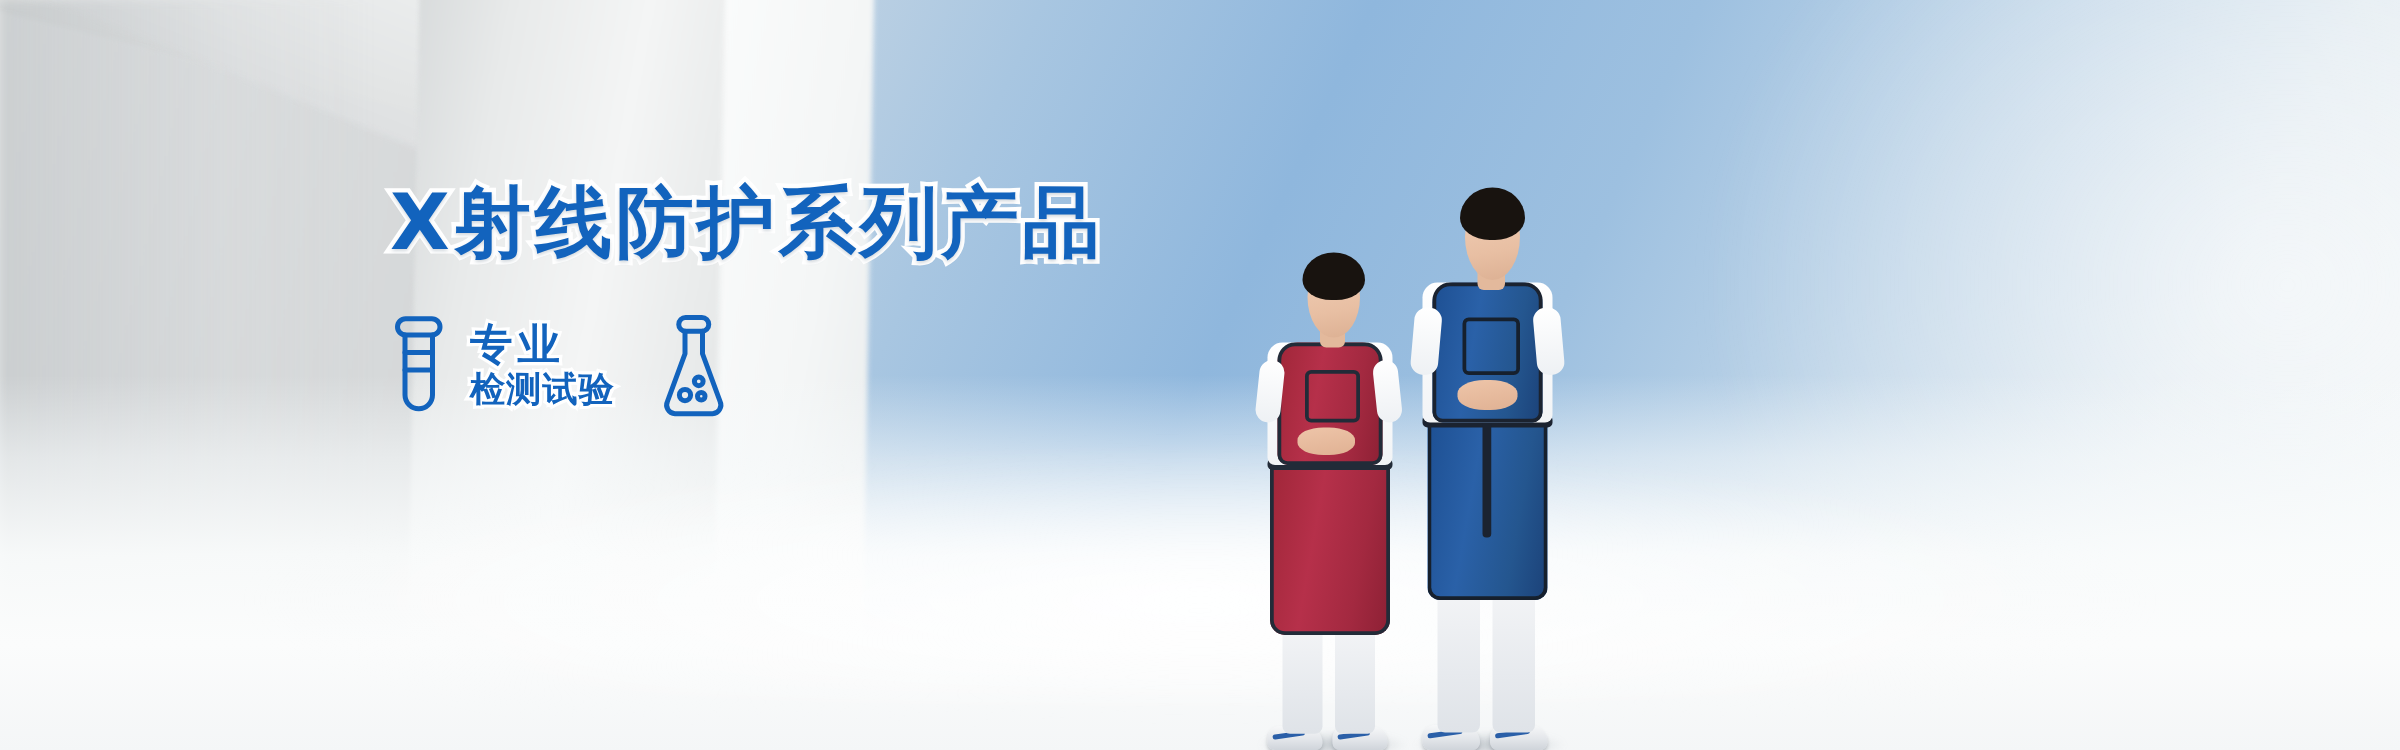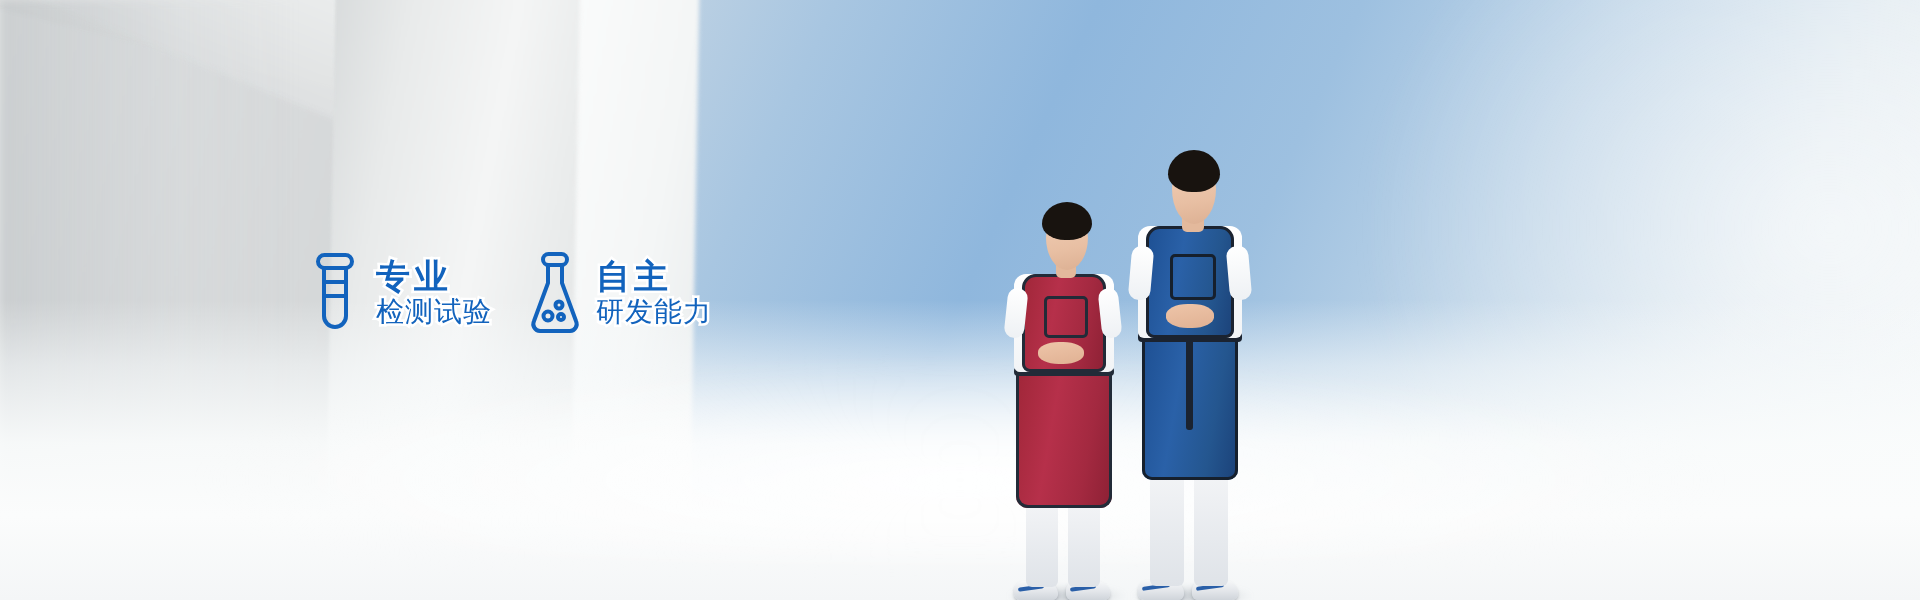--- a/index.html
+++ b/index.html
@@ -102,21 +102,21 @@
     display:flex;align-items:center;justify-content:center;
   }
   .ficon svg{display:block;overflow:visible;}
   .ftext{display:flex;flex-direction:column;line-height:1.02;}
   .ftop{
     font-size:34px;font-weight:bold;color:#1263bd;letter-spacing:4px;
     -webkit-text-stroke:5px #ffffff;paint-order:stroke fill;
     white-space:nowrap;
   }
   .fbot{
-    font-size:28px;font-weight:normal;color:#1263bd;letter-spacing:1px;
+    font-size:28px;font-weight:bold;color:#1263bd;letter-spacing:1px;
     -webkit-text-stroke:5px #ffffff;paint-order:stroke fill;
     white-space:nowrap;margin-top:4px;
   }
 
   
   .models{position:absolute;left:1000px;bottom:0;width:300px;height:520px;}
 
   .figure{position:absolute;bottom:0;}
   
   .male{left:128px;bottom:0;width:130px;height:480px;}
@@ -155,20 +155,21 @@
     <div class="beam"></div>
     <div class="beam2"></div>
     <div class="pillar"></div>
     <div class="pillar-edge"></div>
     <div class="left-shadow"></div>
     <div class="right-haze"></div>
     <div class="floor"></div>
     <div class="floor-glow"></div>
   </div>
 
+  <div class="headline">X射线防护系列产品</div>
 
   <div class="features">
 
     <div class="feature">
       <span class="ficon">
         <svg width="46" height="84" viewBox="0 0 46 84" fill="none" stroke="#1263bd" stroke-width="4" stroke-linecap="round" stroke-linejoin="round">
           <rect x="6" y="4" width="34" height="13" rx="6.5"></rect>
           <path d="M12 17 v48 a11 11 0 0 0 22 0 V17"></path>
           <path d="M12 31 h22"></path>
           <path d="M12 45 h22"></path>
@@ -183,24 +184,20 @@
     <div class="feature">
       <span class="ficon">
         <svg width="52" height="84" viewBox="0 0 52 84" fill="none" stroke="#1263bd" stroke-width="4" stroke-linecap="round" stroke-linejoin="round">
           <rect x="14" y="3" width="24" height="11" rx="5.5"></rect>
           <path d="M19 14 v18 L5 70 a7 7 0 0 0 6 10 h30 a7 7 0 0 0 6 -10 L33 32 V14"></path>
           <circle cx="30" cy="54" r="3.5"></circle>
           <circle cx="19" cy="65" r="4.5"></circle>
           <circle cx="32" cy="66" r="3"></circle>
         </svg>
       </span>
-      <span class="ftext">
-        <span class="ftop">自主</span>
-        <span class="fbot">研发能力</span>
-      </span>
     </div>
 
 
   </div>
 
   <div class="models">
 
     <div class="figure male">
       <div class="ground-shadow" style="left:4px;width:120px;height:20px;"></div>
 

